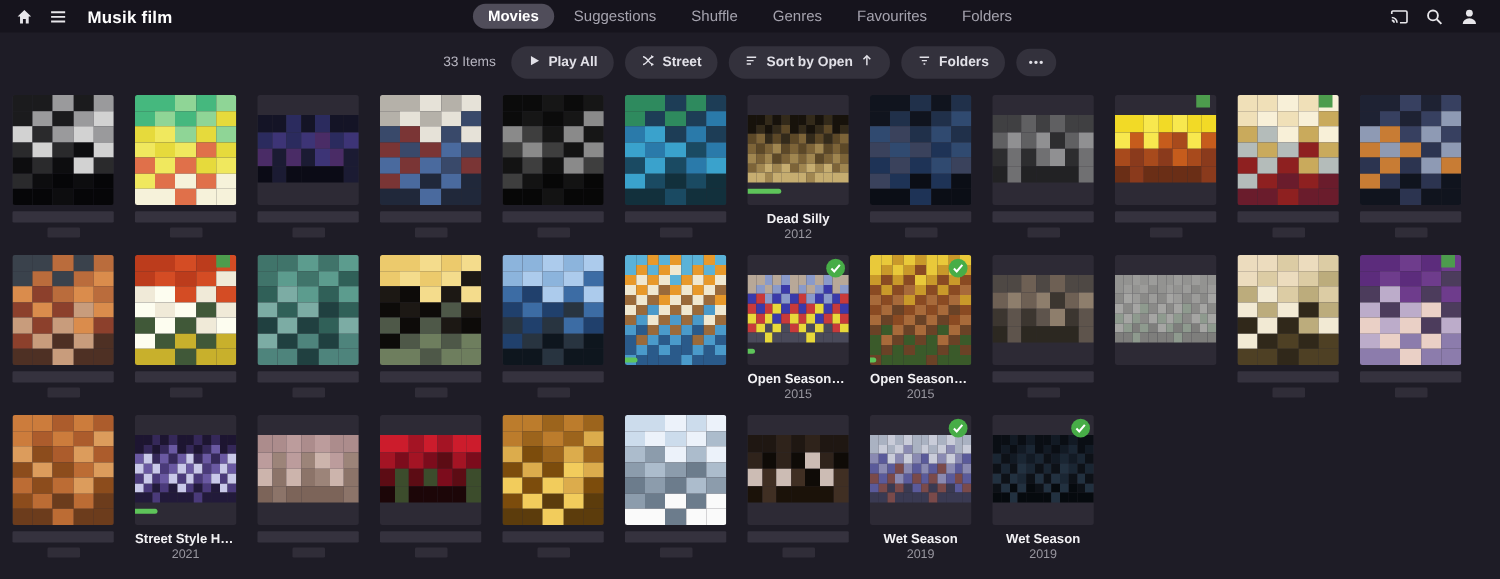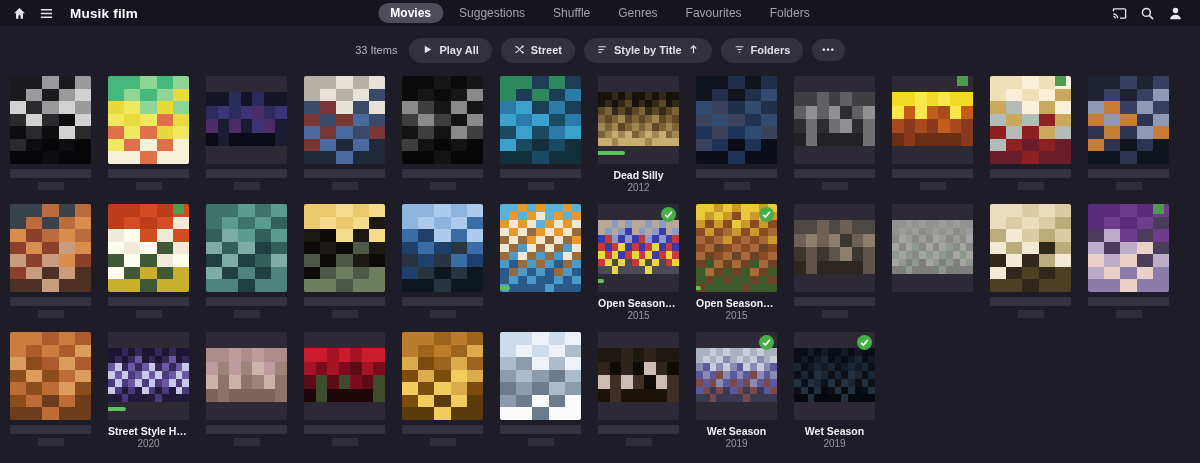--- a/index.html
+++ b/index.html
@@ -142,21 +142,21 @@
     </span>
     <span>Street</span>
   </button>
 
   <button class="pill">
     <span>
       <svg viewBox="0 0 16 16" stroke="currentColor" stroke-width="1.7">
           <path d="M2 4 H13 M2 8 H10 M2 12 H7"></path>
         </svg>
     </span>
-    <span>Style by Title</span>
+    <span>Sort by Open</span>
     <span>
       <svg viewBox="0 0 16 16" fill="none" stroke="currentColor" stroke-width="1.7">
         <path d="M8 13.5 V3"></path>
           <path d="M4 6.5 L8 2.5 L12 6.5"></path>
       </svg>
     </span>
   </button>
 
   <button class="pill">
     <span>
@@ -1645,21 +1645,21 @@
             <div style="background: rgb(74, 58, 122);"></div>
             <div style="background: rgb(34, 26, 58);"></div>
             <div style="background: rgb(34, 26, 58);"></div>
             <div style="background: rgb(34, 26, 58);"></div>
             <div style="background: rgb(34, 26, 58);"></div>
           </div>
           <div class="progress" style="width: 22%; background: rgb(94, 196, 90); bottom: 9px;"></div>
         </div>
         <div class="labels">
           <div class="card-title">Street Style Highlights: Pa...</div>
-          <div class="card-year">2020</div>
+          <div class="card-year">2021</div>
         </div>
       </div>
       <div class="card">
         <div class="poster">
           <div class="mosaic landscape" style="grid-template-columns: repeat(7, 1fr);">
             <div style="background: rgb(172, 140, 140);"></div>
             <div style="background: rgb(172, 140, 140);"></div>
             <div style="background: rgb(188, 156, 156);"></div>
             <div style="background: rgb(172, 140, 140);"></div>
             <div style="background: rgb(188, 156, 156);"></div>

